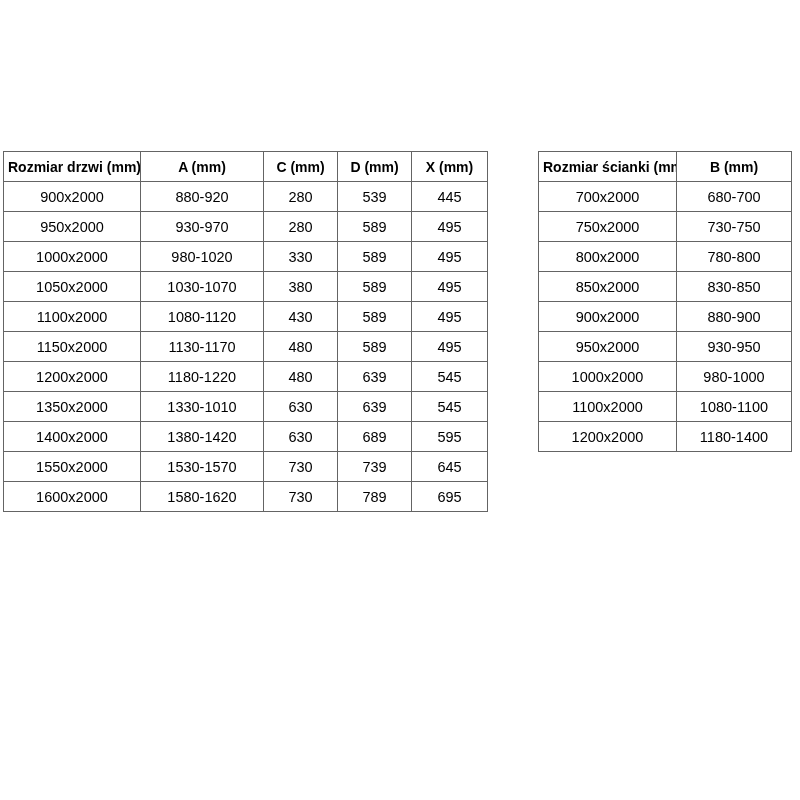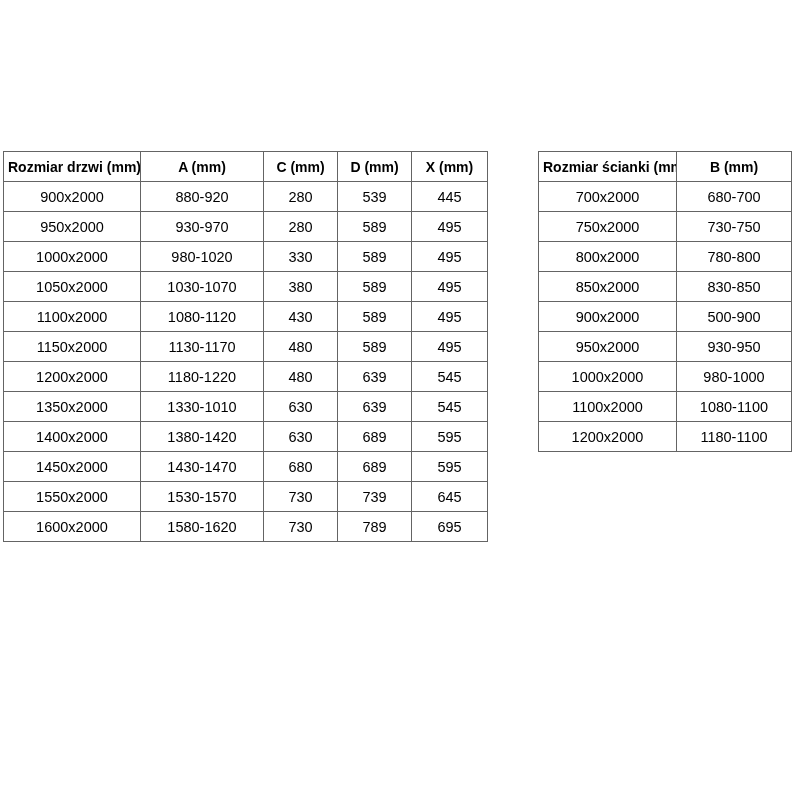--- a/index.html
+++ b/index.html
@@ -126,27 +126,20 @@
           <td>545</td>
         </tr>
         <tr>
           <td>1400x2000</td>
           <td>1380-1420</td>
           <td>630</td>
           <td>689</td>
           <td>595</td>
         </tr>
         <tr>
-          <td>1450x2000</td>
-          <td>1430-1470</td>
-          <td>680</td>
-          <td>689</td>
-          <td>595</td>
-        </tr>
-        <tr>
           <td>1550x2000</td>
           <td>1530-1570</td>
           <td>730</td>
           <td>739</td>
           <td>645</td>
         </tr>
         <tr>
           <td>1600x2000</td>
           <td>1580-1620</td>
           <td>730</td>
@@ -179,34 +172,34 @@
         <tr>
           <td>800x2000</td>
           <td>780-800</td>
         </tr>
         <tr>
           <td>850x2000</td>
           <td>830-850</td>
         </tr>
         <tr>
           <td>900x2000</td>
-          <td>500-900</td>
+          <td>880-900</td>
         </tr>
         <tr>
           <td>950x2000</td>
           <td>930-950</td>
         </tr>
         <tr>
           <td>1000x2000</td>
           <td>980-1000</td>
         </tr>
         <tr>
           <td>1100x2000</td>
           <td>1080-1100</td>
         </tr>
         <tr>
           <td>1200x2000</td>
-          <td>1180-1100</td>
+          <td>1180-1400</td>
         </tr>
       </tbody>
   </table>
 
 </div>
 
 </body></html>

